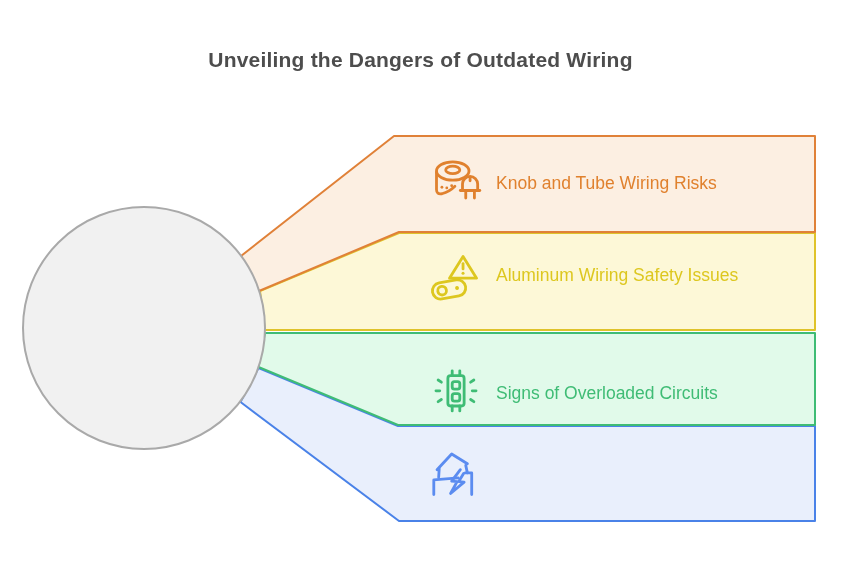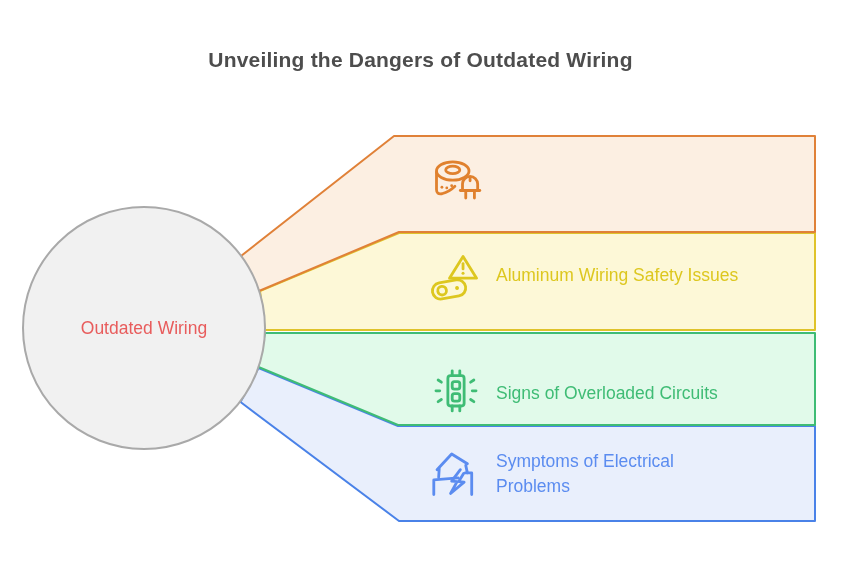--- a/index.html
+++ b/index.html
@@ -39,37 +39,37 @@
 
     <path d="M 265 333 H 815 V 425 H 398 L 258.5 367 Z" stroke-width="2" stroke-linejoin="round" fill="#e1faea" stroke="#3fbc75"></path>
 
     <path d="M 260 291 L 399 233 H 815 V 330 H 265 Z" stroke-width="2" stroke-linejoin="round" fill="#fdf8d7" stroke="#dfc32a"></path>
 
     <path d="M 241 256 L 394 136 H 815 V 232 H 399 L 259 291 Z" stroke-width="2" stroke-linejoin="round" fill="#fcefe2" stroke="#e08138"></path>
 
     <circle cx="144" cy="328" r="121" stroke-width="2" fill="#f1f1f1" stroke="#a9a9a9"></circle>
   </svg>
 
-  <div class="center-label" style="color: rgb(232, 92, 92);">Outdated Wiring</div>
 
   <div class="branch-row" style="top:135px;height:97px;">
     <span class="icon-box" style="color: rgb(224, 129, 46);">
       <svg viewBox="0 0 48 48" class="ico">
         <ellipse cx="21" cy="12" rx="15" ry="8.5"></ellipse>
         <ellipse cx="21" cy="11" rx="6.5" ry="3.5"></ellipse>
         <path d="M 6 13 L 6 29 Q 6 34 11 33 Q 18 31 23 26"></path>
         <circle class="fill" cx="11" cy="27" r="1.3"></circle>
         <circle class="fill" cx="15.5" cy="27.6" r="1.3"></circle>
         <circle class="fill" cx="20" cy="25.6" r="1.3"></circle>
         <path d="M 30 30 L 30 24 A 7 7 0 0 1 44 24 L 44 30"></path>
         <path d="M 28 30 H 46"></path>
         <path d="M 33 30 V 37 M 41 30 V 37"></path>
         <path d="M 37 18 V 21"></path>
       </svg>
     </span>
+    <span class="branch-label" style="color: rgb(224, 129, 46);">Knob and Tube Wiring Risks</span>
   </div>
 
   <div class="branch-row" style="top:227px;height:97px;">
     <span class="icon-box" style="color: rgb(221, 199, 31);">
       <svg viewBox="0 0 48 48" class="ico">
         <path d="M 30.5 6 L 43 26 H 18 Z"></path>
         <path d="M 30.5 12.5 V 17.5"></path>
         <circle class="fill" cx="30.5" cy="21.5" r="1.4"></circle>
         <g transform="rotate(-10 17 36)">
           <rect x="2" y="29" width="31" height="15" rx="7.5"></rect>
@@ -99,16 +99,15 @@
     <span class="icon-box" style="color: rgb(91, 140, 240);">
       <svg viewBox="0 0 48 48" class="ico">
         <path d="M 6.5 20 L 20 5.5 L 34.5 14.5"></path>
         <path d="M 8.5 19 L 8 27"></path>
         <path d="M 33 16 L 34.5 23"></path>
         <path d="M 3.5 29.5 L 26 27.5 M 3.5 29.5 V 43"></path>
         <path d="M 38.5 43 V 23 H 32.5"></path>
         <path d="M 28 20 L 20 30.5 L 25 31 L 19 42 L 31.5 31.5 L 26.5 31 L 31 23.5"></path>
       </svg>
     </span>
-    <span class="branch-label wrap" style="color: rgb(91, 140, 240);">Symptoms of Electrical Problems</span>
   </div>
 
 </div>
 
 </body></html>

